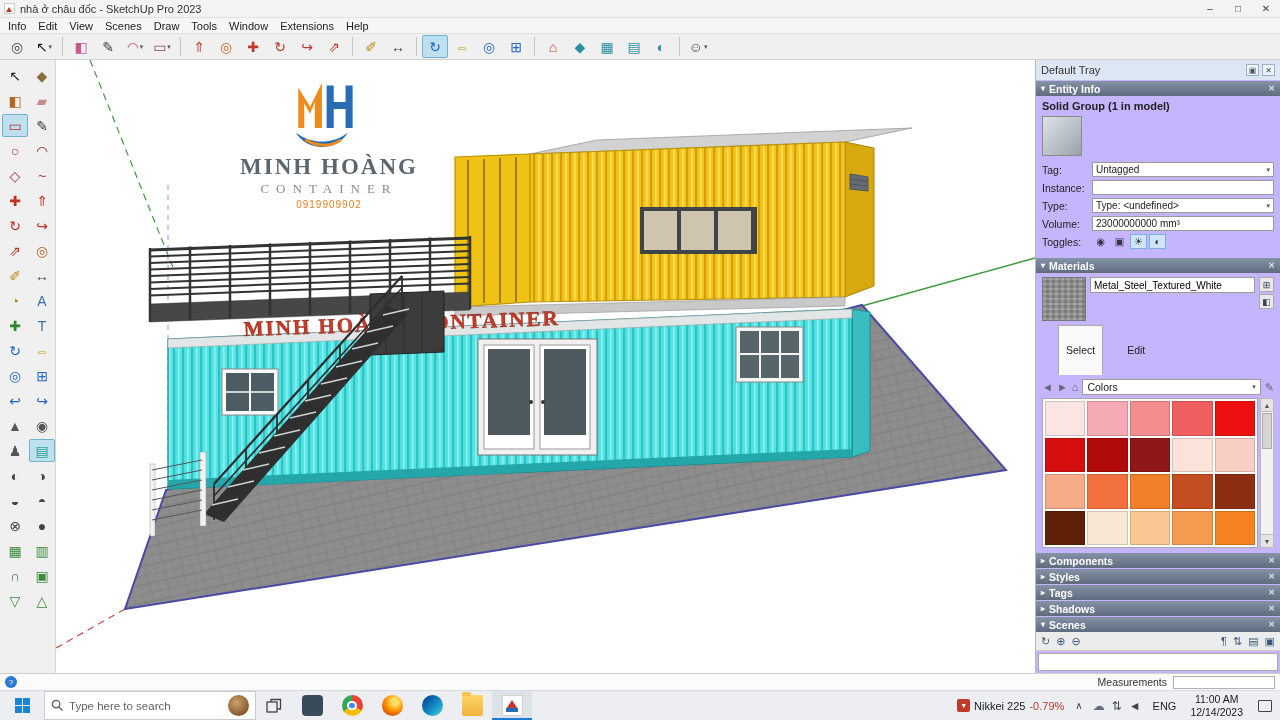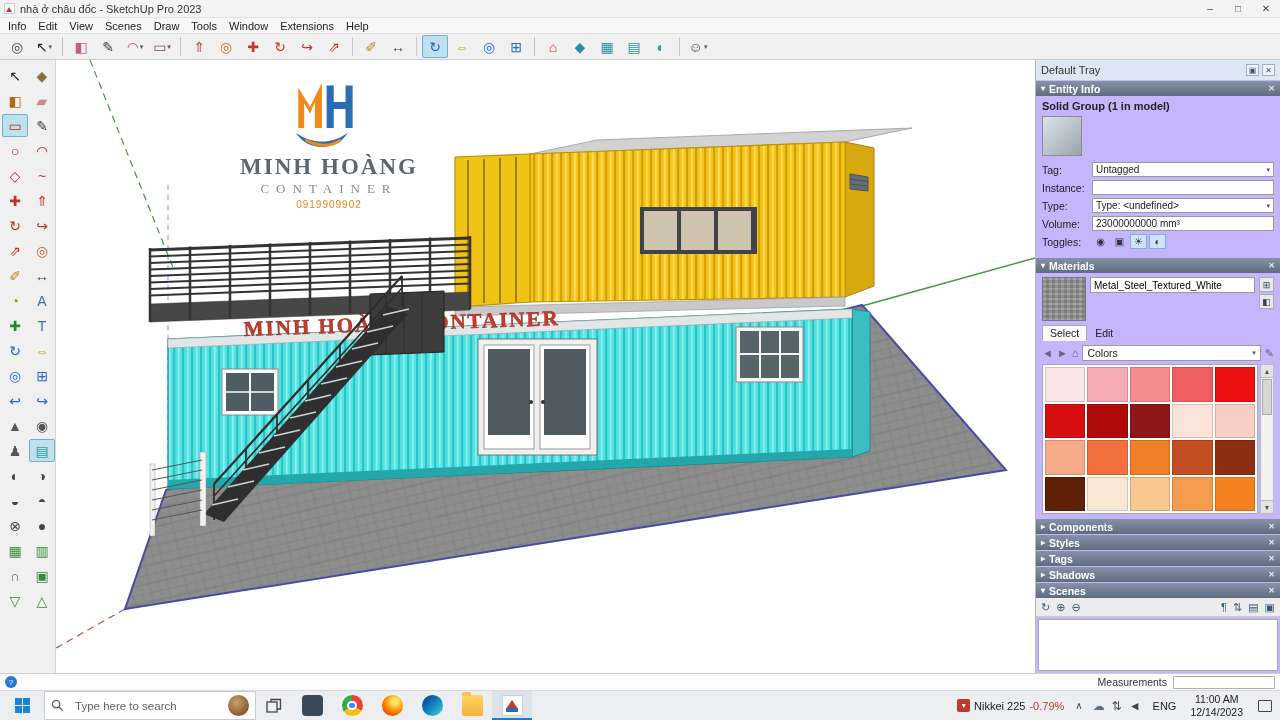--- a/index.html
+++ b/index.html
@@ -65,21 +65,21 @@
   .mat-body { padding:4px 6px; }
   .mat-top { display:flex; gap:4px; }
   .mat-thumb { width:44px; height:44px; border:1px solid #777; flex:none;
     background: repeating-linear-gradient(90deg,#a6a6a6 0 3px,#8f8f8f 3px 6px),
                 repeating-linear-gradient(0deg,rgba(255,255,255,.18) 0 2px,rgba(0,0,0,.14) 2px 5px);
     background-blend-mode:multiply; }
   .mat-name { flex:1; height:16px; border:1px solid #9a9a9a; font-size:10px; padding:0 3px; font-family:"Liberation Sans",sans-serif; }
   .mat-minicol { display:flex; flex-direction:column; gap:2px; }
   .mini-btn { width:15px; height:15px; border:1px solid #aaa; background:#e9e9e9; font-size:9px; display:flex; align-items:center; justify-content:center; color:#345; }
   .mat-tabs { display:flex; margin-top:4px; font-size:10.5px; }
-  .mat-tab { padding:1px 7px; color:#222; border:1px solid transparent; }
+  .mat-tab { padding:18px 7px; color:#222; border:1px solid transparent;margin-left:16px; }
   .mat-tab.active { background:#fafafa; border-color:#aaa; border-bottom-color:#fafafa; }
   .mat-nav { display:flex; align-items:center; gap:4px; margin:4px 0 3px; }
   .nav-glyph { font-size:11px; color:#667; }
   .mat-dd { flex:1; height:16px; background:#fff; border:1px solid #9a9a9a; display:flex; align-items:center; padding:0 4px; font-size:10.5px; }
   .mat-dd span.v { flex:1; }
   .mat-dd .ddarrow { font-size:7px; color:#555; }
   .sw-wrap { display:flex; gap:2px; }
   .swatch-grid { flex:1; display:grid; grid-template-columns:repeat(5,1fr); gap:2px; background:#fff; border:1px solid #a8a8a8; padding:2px; height:150px; overflow:hidden; }
   .swatch { border:1px solid rgba(0,0,0,.15); }
   .vscroll { width:14px; display:flex; flex-direction:column; border:1px solid #bbb; background:#f2f2f2; }
@@ -98,21 +98,21 @@
   .help-circle { width:12px; height:12px; border-radius:50%; background:#2a7ad2; color:#fff; font-size:8px; display:flex; align-items:center; justify-content:center; }
   .statusbar .spacer { flex:1; }
   .meas-label { font-size:10.5px; color:#333; margin-right:6px; }
   .meas-input { width:102px; height:13px; border:1px solid #b0b0b0; background:#fff; }
 
   
   .taskbar { height:30px; background:#eceef1; border-top:1px solid #d8dadd; display:flex; align-items:center; }
   .start-btn { width:44px; height:100%; display:flex; align-items:center; justify-content:center; }
   .win-logo { display:grid; grid-template-columns:7px 7px; grid-template-rows:7px 7px; gap:1px; }
   .win-logo span { background:#1b82d4; }
-  .search-box { width:212px; height:100%; background:#fff; border:1px solid #c9cdd2; display:flex; align-items:center; padding:10px 6px; gap:11px; }
+  .search-box { width:212px; height:100%; background:#fff; border:1px solid #c9cdd2; display:flex; align-items:center; padding:10px 6px; gap:5px; }
   .search-text { color:#5f6368; font-size:11.5px; flex:1; white-space:nowrap; overflow:hidden; }
   .search-avatar { width:21px; height:21px; border-radius:50%; background:radial-gradient(circle at 40% 35%,#caa26a,#8a5a32 70%,#4f3017); flex:none; }
   .taskview { width:36px; height:100%; display:flex; align-items:center; justify-content:center; }
   .task-apps { display:flex; height:100%; }
   .tapp { width:40px; height:100%; display:flex; align-items:center; justify-content:center; position:relative; }
   .tapp.active { background:#dde3e9; box-shadow:inset 0 -2px 0 #1a7fd4; }
   .appicon { width:21px; height:21px; position:relative; }
   .app-dark { background:#394a5a; border-radius:4px; }
   .app-chrome { border-radius:50%; background:conic-gradient(#ea4335 0 33%,#fbbc05 33% 66%,#34a853 66% 100%); }
   .app-chrome::after { content:""; position:absolute; inset:27%; background:#4285f4; border:2px solid #fff; border-radius:50%; }

